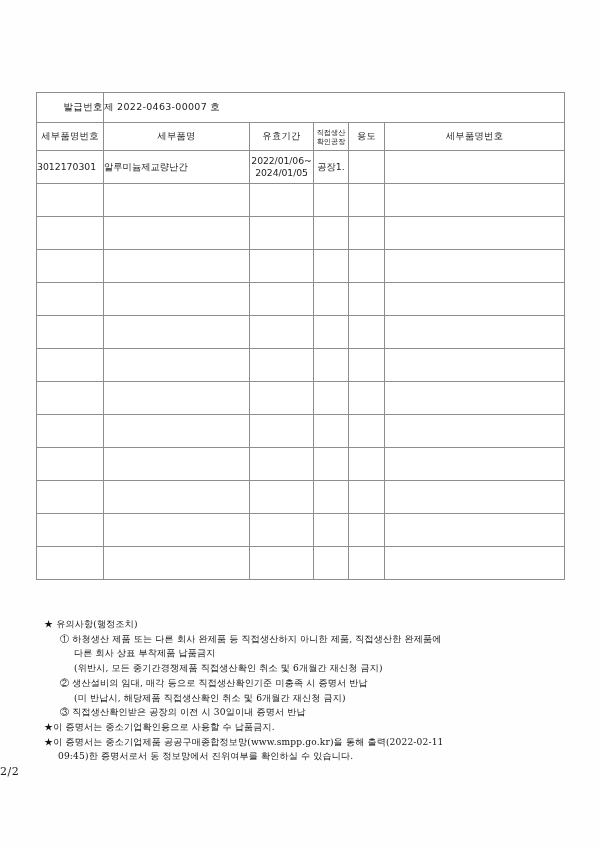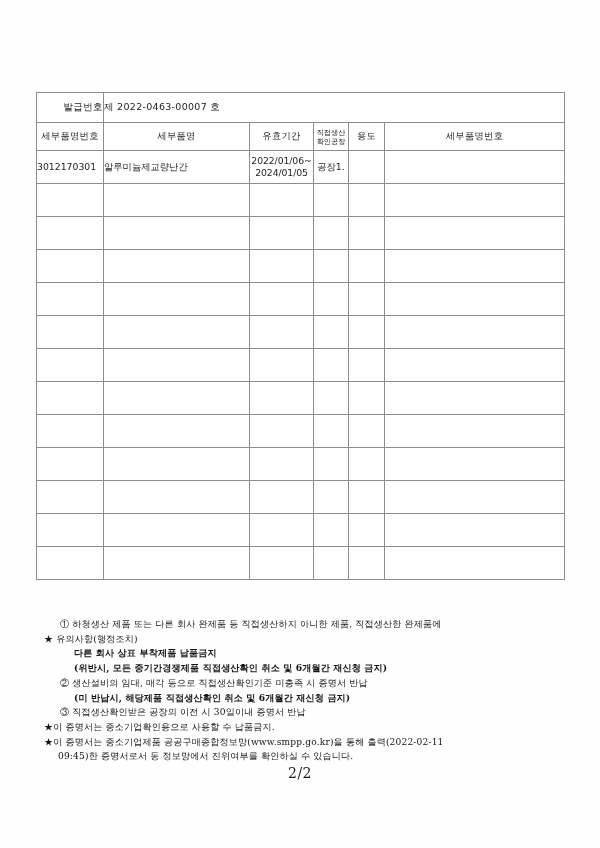--- a/index.html
+++ b/index.html
@@ -115,32 +115,32 @@
     line-height: 1.62;
     color: #141414;
     letter-spacing: 0.15px;
   }
   .note-line {
     white-space: pre;
     display: block;
   }
   .lvl-star   { padding-left: 0px; }
   .lvl-num    { padding-left: 16px; }
-  .lvl-cont   { padding-left: 30px; font-weight: bold; }
+  .lvl-cont   { padding-left: 30px; }
   .lvl-star2  { padding-left: 0px; }
   .lvl-cont2  { padding-left: 14px; }
 
   .page-num {
     position: absolute;
     left: 0;
     top: 765px;
     width: 600px;
-    text-align: center;
+    text-align: left;
     font-family: "DejaVu Serif", "Liberation Serif", serif;
-    font-size: 14px;
+    font-size: 11px;
     color: #1a1a1a;
     letter-spacing: 0.5px;
   }
 </style>
 </head>
 <body>
 
 <div class="page-sheet">
 
   <table class="doc-table">
@@ -278,22 +278,22 @@
           <td>&nbsp;</td>
           <td>&nbsp;</td>
           <td>&nbsp;</td>
           <td>&nbsp;</td>
         </tr>
       </tbody>
   </table>
 
   <div class="notes">
 
-  <div class="note-line lvl-num">① 하청생산 제품 또는 다른 회사 완제품 등 직접생산하지 아니한 제품, 직접생산한 완제품에</div>
-      <div class="note-line lvl-star">★ 유의사항(행정조치)</div>
+  <div class="note-line lvl-star">★ 유의사항(행정조치)</div>
+      <div class="note-line lvl-num">① 하청생산 제품 또는 다른 회사 완제품 등 직접생산하지 아니한 제품, 직접생산한 완제품에</div>
       <div class="note-line lvl-cont">다른 회사 상표 부착제품 납품금지</div>
       <div class="note-line lvl-cont">(위반시, 모든 중기간경쟁제품 직접생산확인 취소 및 6개월간 재신청 금지)</div>
       <div class="note-line lvl-num">② 생산설비의 임대, 매각 등으로 직접생산확인기준 미충족 시 증명서 반납</div>
       <div class="note-line lvl-cont">(미 반납시, 해당제품 직접생산확인 취소 및 6개월간 재신청 금지)</div>
       <div class="note-line lvl-num">③ 직접생산확인받은 공장의 이전 시 30일이내 증명서 반납</div>
       <div class="note-line lvl-star2">★이 증명서는 중소기업확인용으로 사용할 수 납품금지.</div>
       <div class="note-line lvl-star2">★이 증명서는 중소기업제품 공공구매종합정보망(www.smpp.go.kr)을 통해 출력(2022-02-11</div>
       <div class="note-line lvl-cont2">09:45)한 증명서로서 동 정보망에서 진위여부를 확인하실 수 있습니다.</div>
     </div>
 

